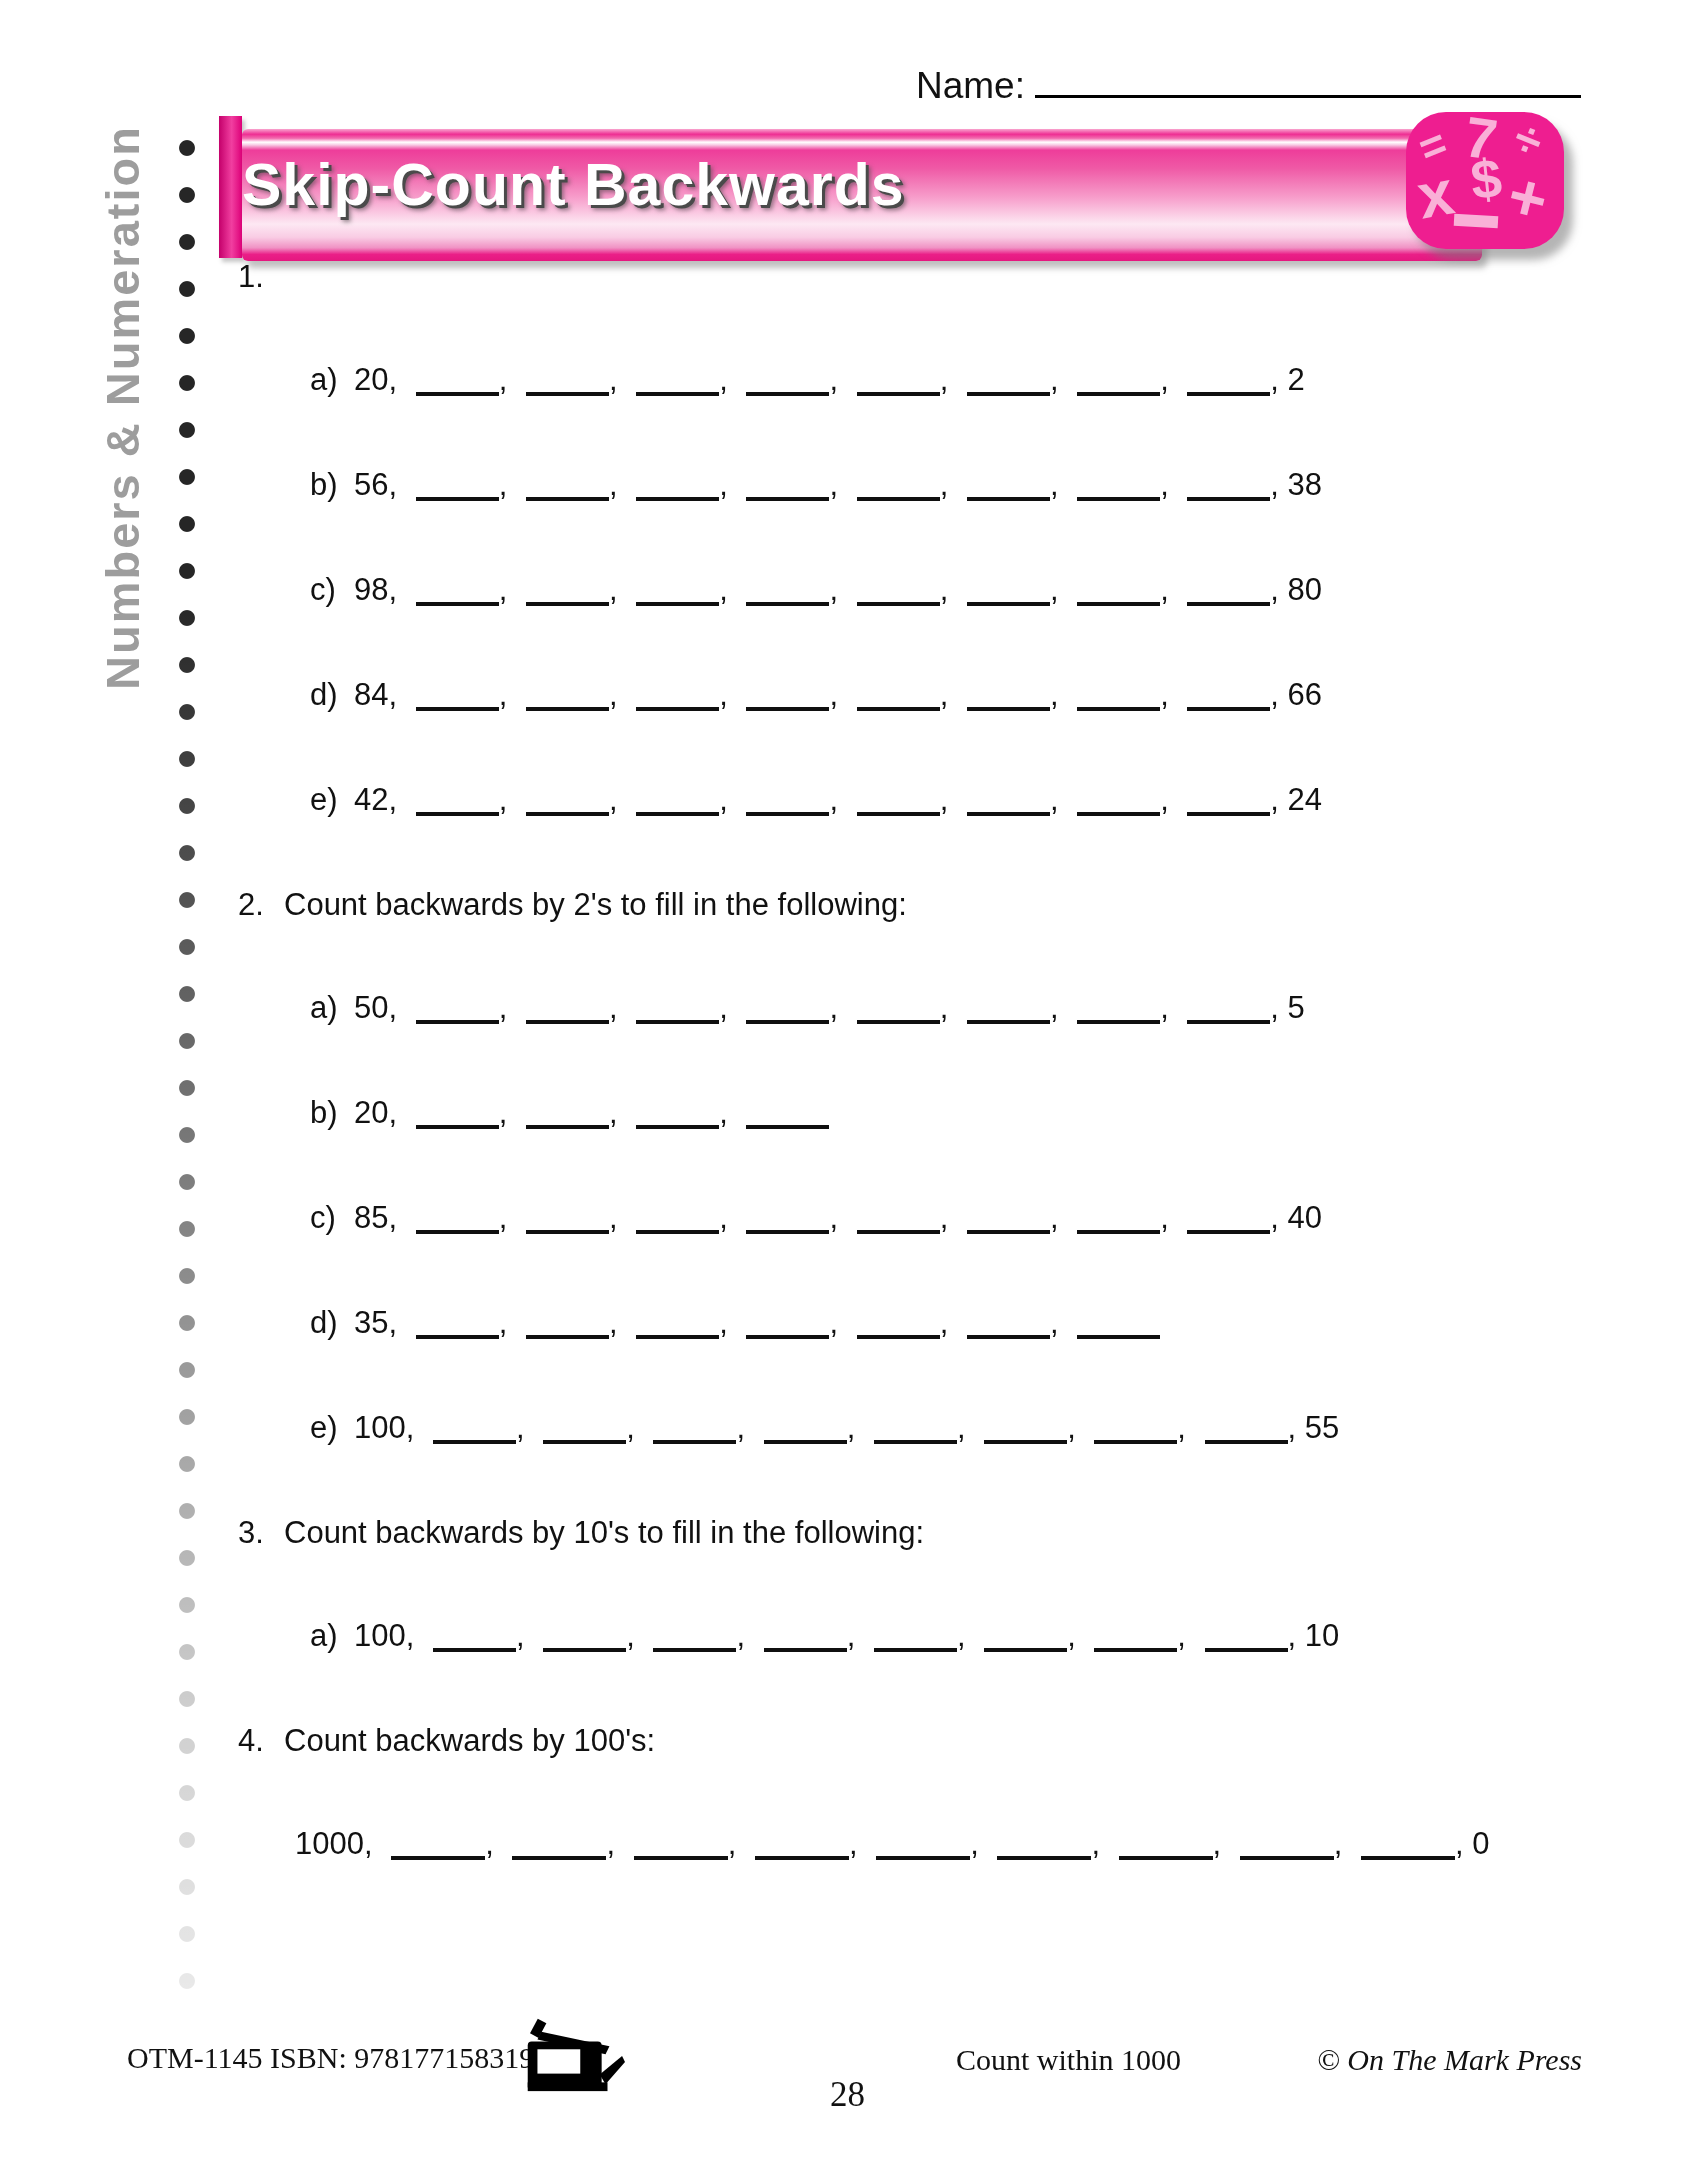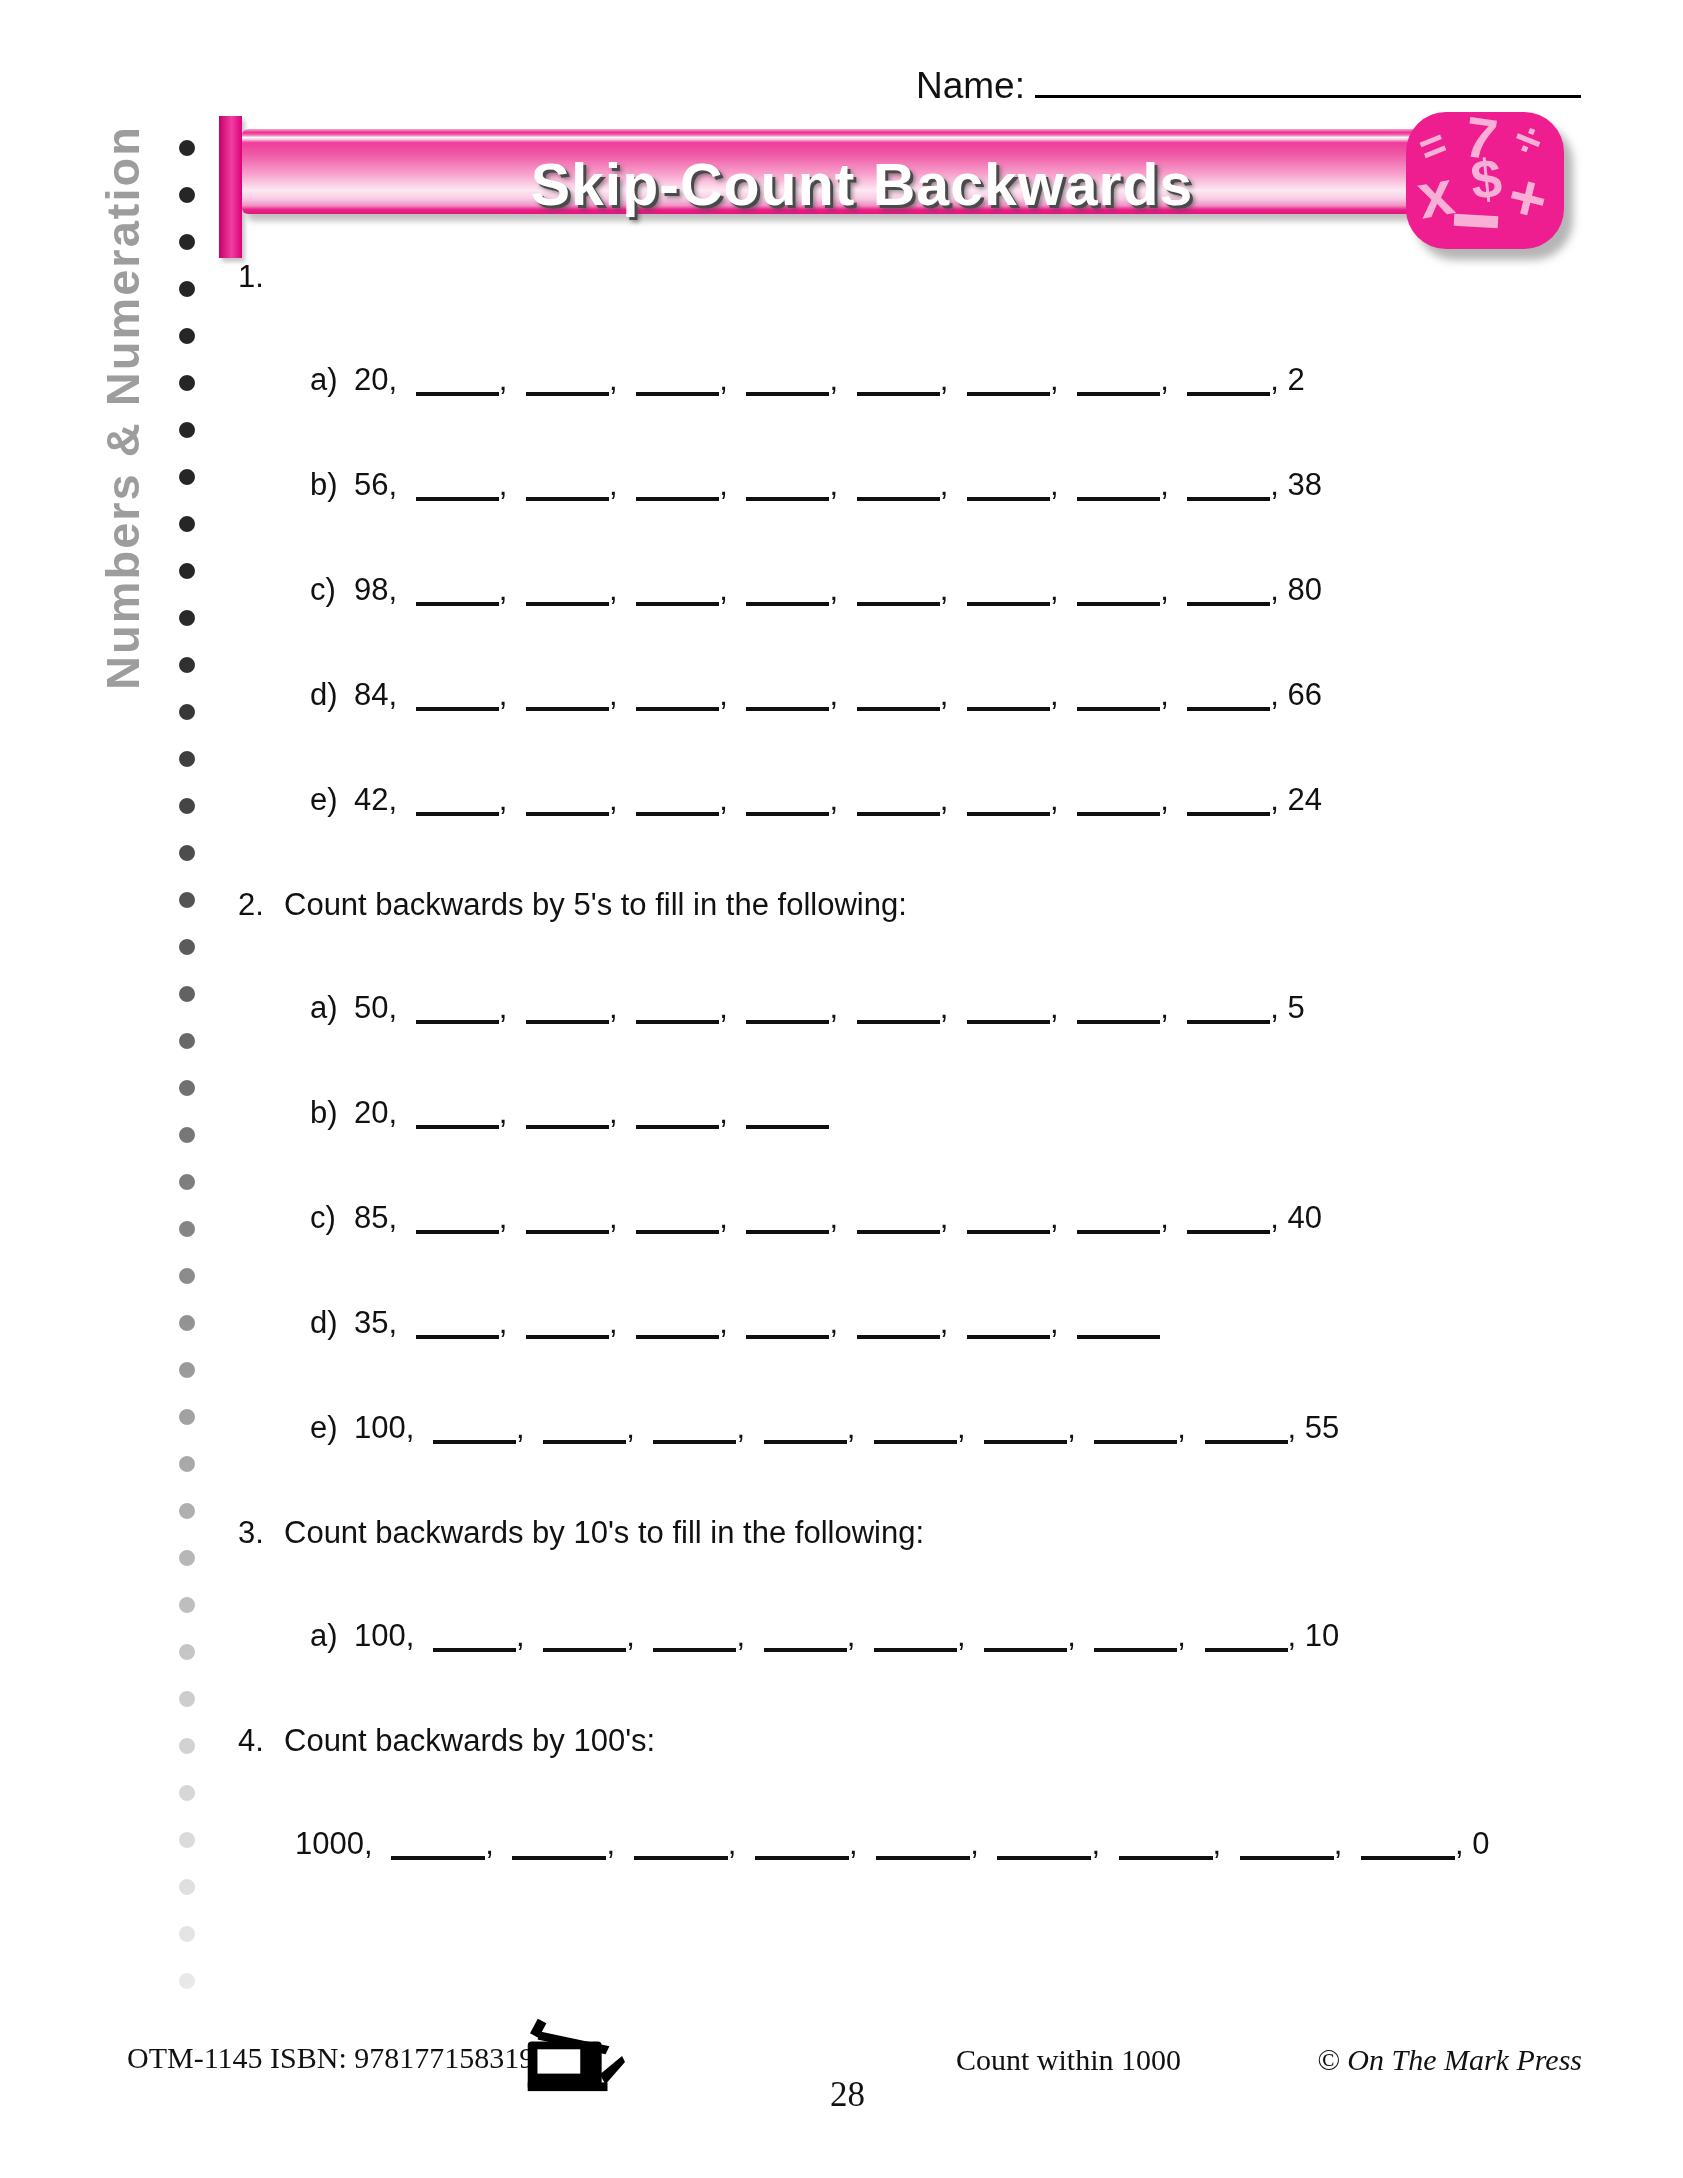--- a/index.html
+++ b/index.html
@@ -12,28 +12,27 @@
   .name-row { position:absolute; left:916px; top:61px; font-size:37px; white-space:nowrap; }
   .name-line { display:inline-block; width:546px; height:34px; border-bottom:3px solid #000; margin-left:10px; }
 
   
   .banner-endbar {
     position:absolute; left:219px; top:116px; width:23px; height:142px;
     background:linear-gradient(90deg,#c4006b,#f13fa0 55%,#dd0078);
     box-shadow:3px 4px 4px rgba(130,130,130,.45);
   }
   .banner {
-    position:absolute; left:242px; top:129px; width:1240px; height:85px;
+    position:absolute; left:242px; top:129px; width:1240px; height:132px;
     border-radius:6px;
     background:linear-gradient(180deg,
       #f9a5cf 0%, #ee2e93 4%, #f26aae 7%, #ffffff 10%, #f8cde5 12%,
       #ee3d9a 16%, #ef5aa6 30%, #f79ecb 52%, #fde8f3 72%,
       #f9cce4 82%, #f092c4 90%, #ea1f88 95%, #e5177f 100%);
     box-shadow:5px 7px 6px rgba(130,130,130,.5);
-    text-align:center;
   }
   .banner-title {
     display:inline-block; margin-top:22px;
     font-size:59px; font-weight:900; letter-spacing:1px; color:#ffffff;
     text-shadow:3px 3px 0 #4a4a4a, 5px 5px 4px rgba(70,70,70,.55);
   }
 
   
   .icon-box {
     position:absolute; left:1406px; top:112px; width:158px; height:137px;
@@ -122,21 +121,21 @@
         </div>
         <div class="item"><span class="item-label">a)</span>20, <span class="blank"></span>, <span class="blank"></span>, <span class="blank"></span>, <span class="blank"></span>, <span class="blank"></span>, <span class="blank"></span>, <span class="blank"></span>, <span class="blank"></span>,  2</div>
         <div class="item"><span class="item-label">b)</span>56, <span class="blank"></span>, <span class="blank"></span>, <span class="blank"></span>, <span class="blank"></span>, <span class="blank"></span>, <span class="blank"></span>, <span class="blank"></span>, <span class="blank"></span>,  38</div>
         <div class="item"><span class="item-label">c)</span>98, <span class="blank"></span>, <span class="blank"></span>, <span class="blank"></span>, <span class="blank"></span>, <span class="blank"></span>, <span class="blank"></span>, <span class="blank"></span>, <span class="blank"></span>,  80</div>
         <div class="item"><span class="item-label">d)</span>84, <span class="blank"></span>, <span class="blank"></span>, <span class="blank"></span>, <span class="blank"></span>, <span class="blank"></span>, <span class="blank"></span>, <span class="blank"></span>, <span class="blank"></span>,  66</div>
         <div class="item"><span class="item-label">e)</span>42, <span class="blank"></span>, <span class="blank"></span>, <span class="blank"></span>, <span class="blank"></span>, <span class="blank"></span>, <span class="blank"></span>, <span class="blank"></span>, <span class="blank"></span>,  24</div>
       </div>
       <div>
         <div class="q-heading">
           <span class="q-num">2.</span>
-          <span>Count backwards by 5's to fill in the following:</span>
+          <span>Count backwards by 2's to fill in the following:</span>
         </div>
         <div class="item"><span class="item-label">a)</span>50, <span class="blank"></span>, <span class="blank"></span>, <span class="blank"></span>, <span class="blank"></span>, <span class="blank"></span>, <span class="blank"></span>, <span class="blank"></span>, <span class="blank"></span>,  5</div>
         <div class="item"><span class="item-label">b)</span>20, <span class="blank"></span>, <span class="blank"></span>, <span class="blank"></span>, <span class="blank"></span></div>
         <div class="item"><span class="item-label">c)</span>85, <span class="blank"></span>, <span class="blank"></span>, <span class="blank"></span>, <span class="blank"></span>, <span class="blank"></span>, <span class="blank"></span>, <span class="blank"></span>, <span class="blank"></span>,  40</div>
         <div class="item"><span class="item-label">d)</span>35, <span class="blank"></span>, <span class="blank"></span>, <span class="blank"></span>, <span class="blank"></span>, <span class="blank"></span>, <span class="blank"></span>, <span class="blank"></span></div>
         <div class="item"><span class="item-label">e)</span>100, <span class="blank"></span>, <span class="blank"></span>, <span class="blank"></span>, <span class="blank"></span>, <span class="blank"></span>, <span class="blank"></span>, <span class="blank"></span>, <span class="blank"></span>,  55</div>
       </div>
       <div>
         <div class="q-heading">
           <span class="q-num">3.</span>

